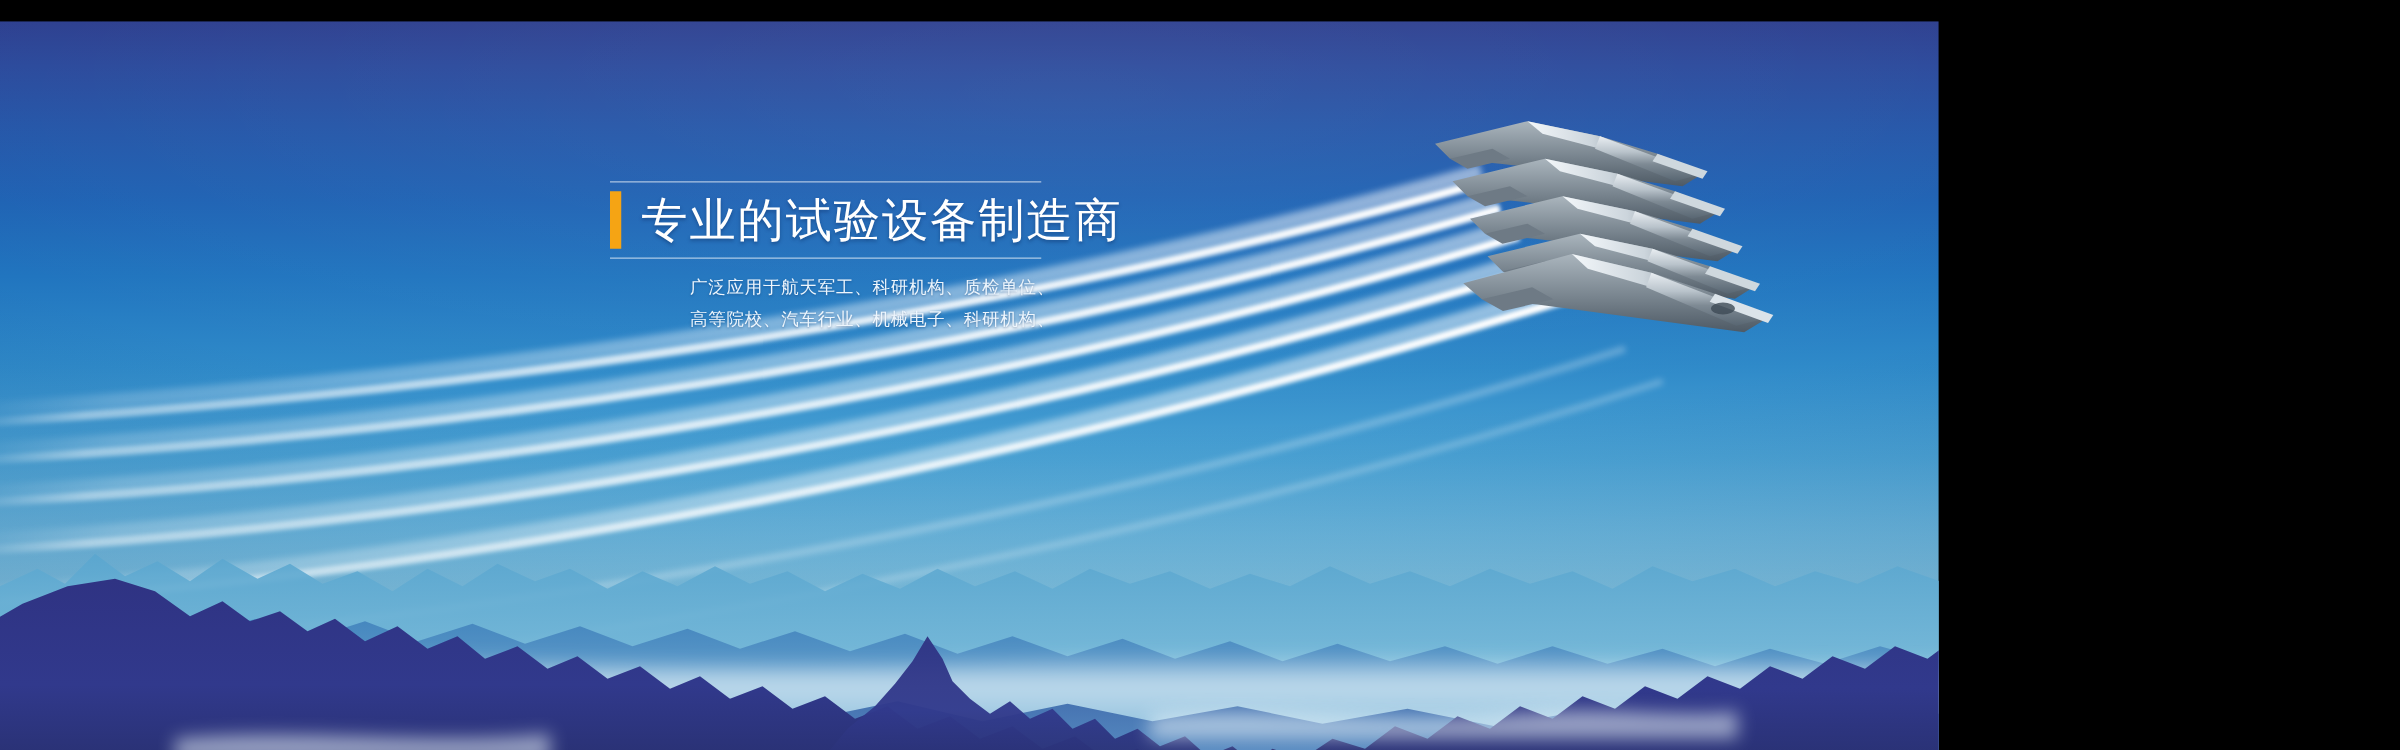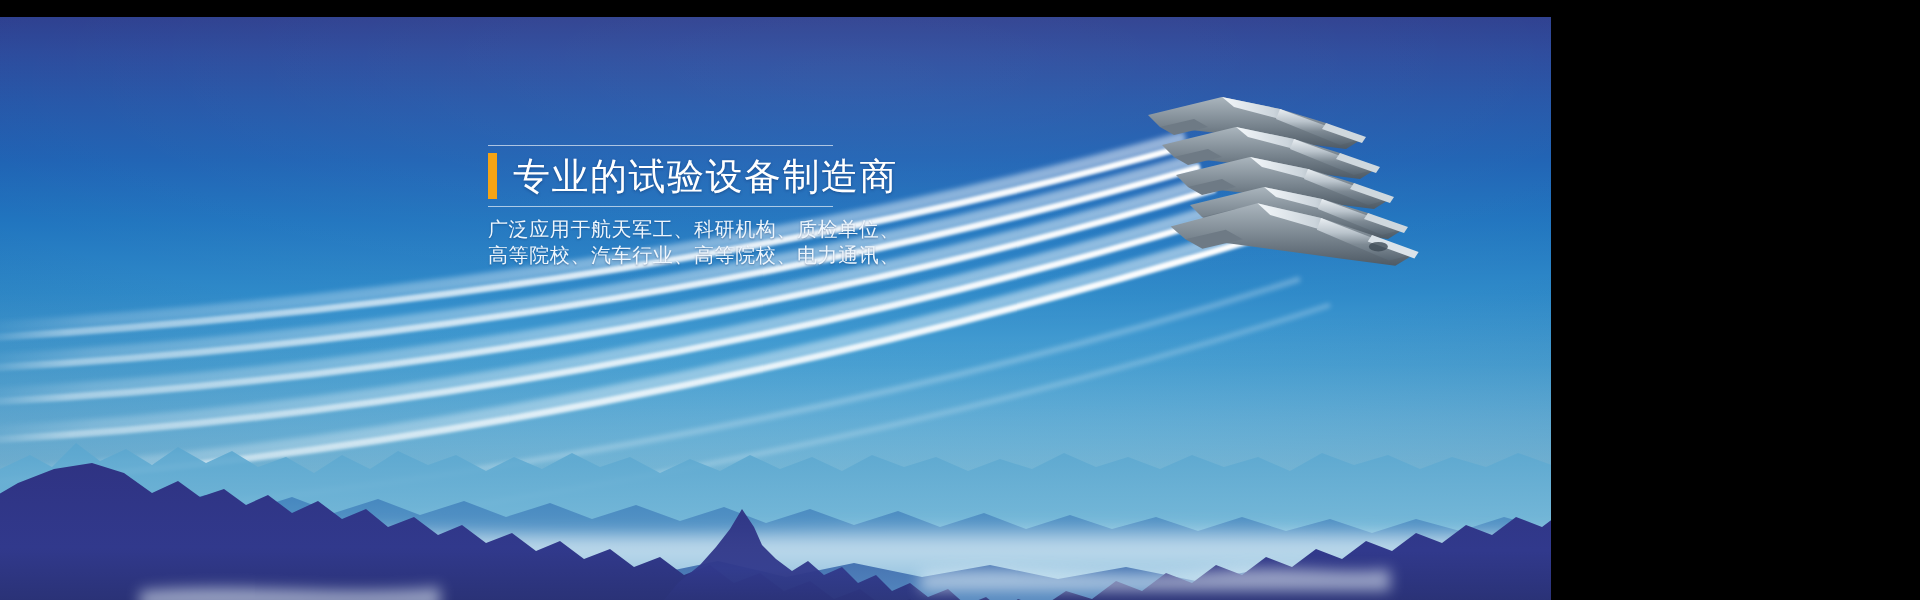--- a/index.html
+++ b/index.html
@@ -79,24 +79,25 @@
     font-size: 37px;
     letter-spacing: 1.5px;
     line-height: 1;
     white-space: nowrap;
     text-shadow: 0 1px 3px rgba(10,40,90,0.45);
     font-weight: 500;
   }
   .subtitle {
     margin-top: 9px;
     color: #eef6fd;
-    font-size: 20px;
+    font-size: 14px;
     line-height: 26px;
     letter-spacing: 0.6px;
     text-shadow: 0 1px 2px rgba(10,40,90,0.40);
+    text-align: center;
   }
   .subtitle div { white-space: nowrap; }
 
   
   .jets { position: absolute; left: 1130px; top: 40px; width: 400px; height: 230px; }
 
   
   .mountains { position: absolute; left: 0; bottom: 0; width: 1920px; height: 240px; }
 </style>
 </head>
@@ -219,21 +220,21 @@
 
   <div class="text-block">
     <div class="rule"></div>
     <div class="title-row">
       <div class="accent-bar"></div>
       <div class="title">专业的试验设备制造商</div>
     </div>
     <div class="rule bottom"></div>
     <div class="subtitle">
       <div>广泛应用于航天军工、科研机构、质检单位、</div>
-      <div>高等院校、汽车行业、高等院校、电力通讯、</div>
+      <div>高等院校、汽车行业、机械电子、科研机构、</div>
     </div>
   </div>
 
   <svg class="mountains" width="1920" height="240" viewBox="0 0 1920 240" preserveAspectRatio="none">
     <defs>
       <linearGradient id="mFar" x1="0" y1="0" x2="0" y2="1">
         <stop offset="0%" stop-color="#5aa6cf"></stop>
         <stop offset="100%" stop-color="#8fcbe3"></stop>
       </linearGradient>
       <linearGradient id="mMid" x1="0" y1="0" x2="0" y2="1">

